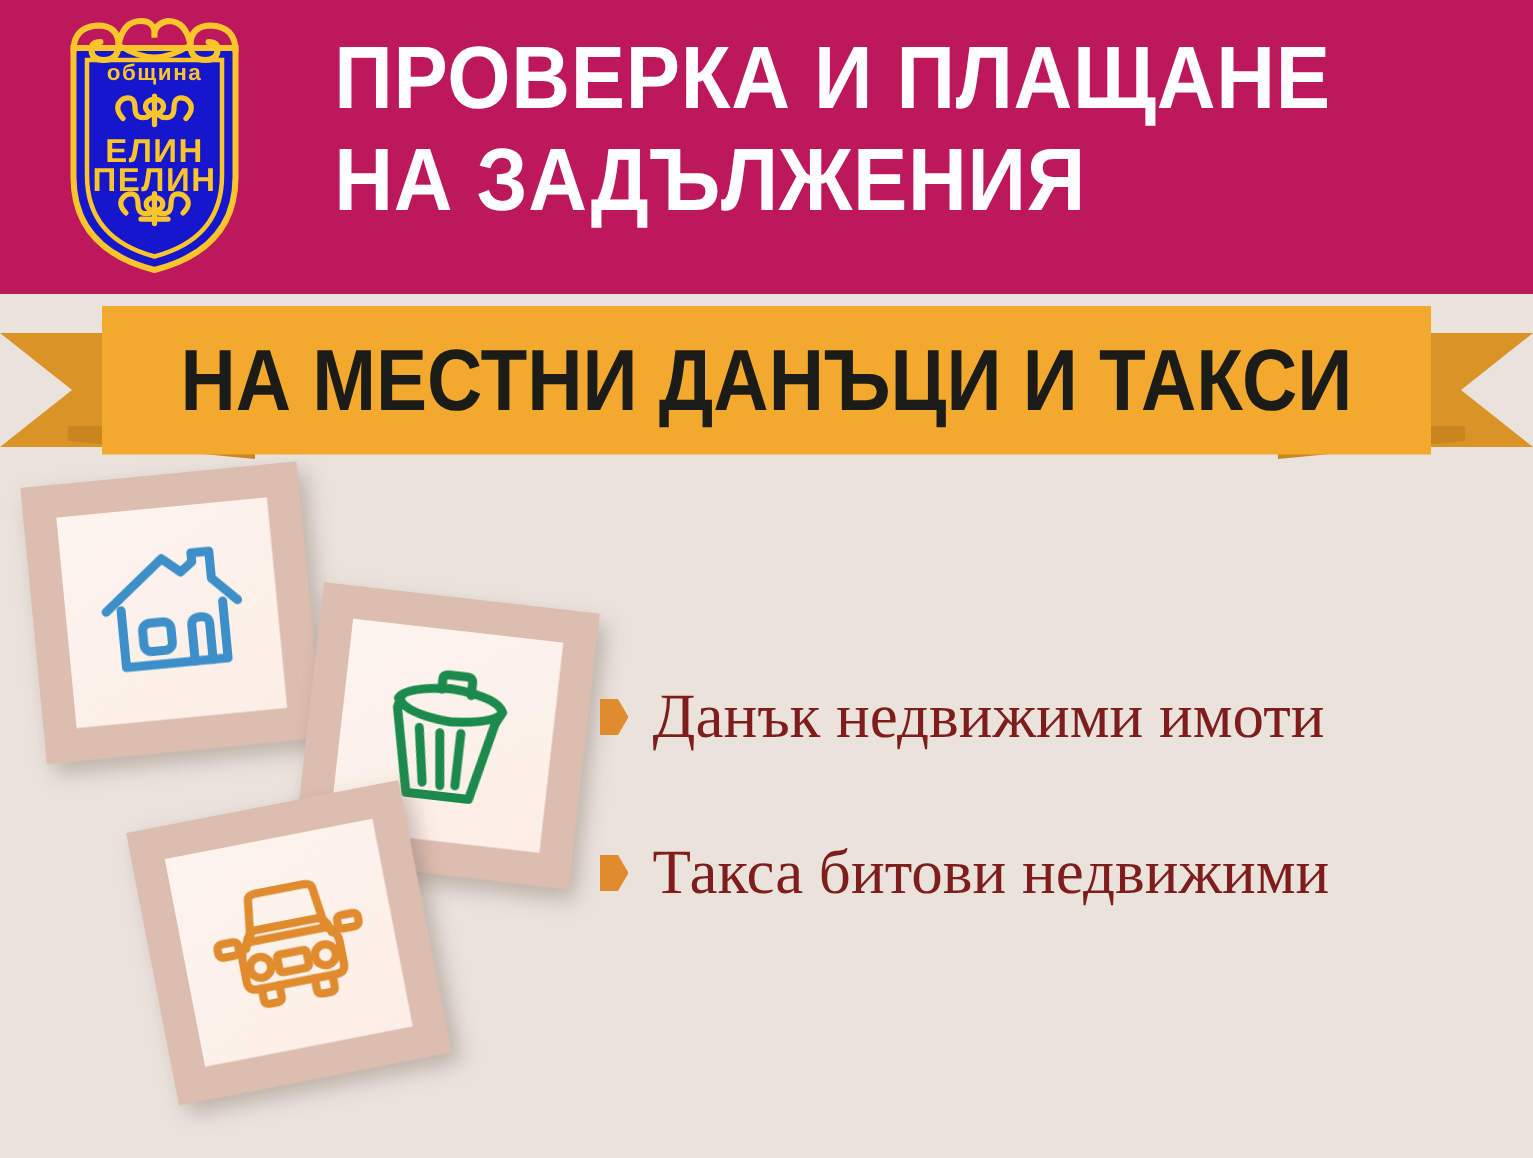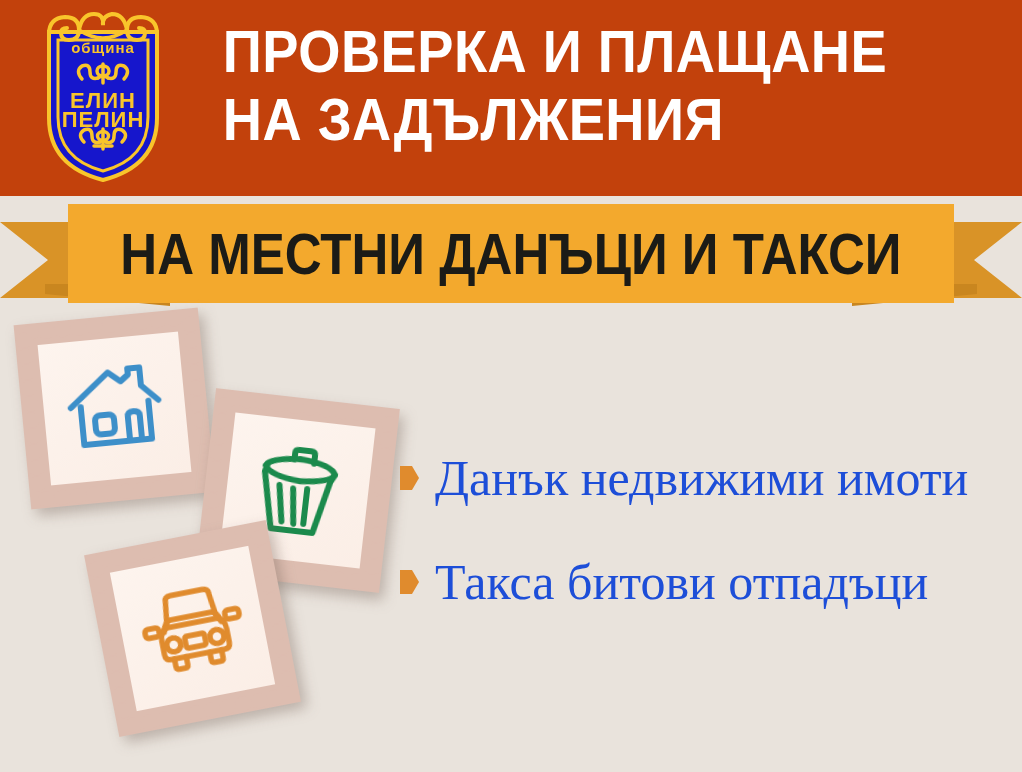--- a/index.html
+++ b/index.html
@@ -15,21 +15,21 @@
     background: #e9e3dc;
     font-family: "Liberation Sans", sans-serif;
   }
 
   
   #header {
     position: absolute;
     left: 0; top: 0;
     width: 1022px;
     height: 196px;
-    background: #c2410c;
+    background: #be185d;
   }
   #logo {
     position: absolute;
     left: 22px;
     top: 8px;
     width: 162px;
     height: 178px;
   }
   #logo svg { display:block; width:100%; height:100%; }
 
@@ -147,22 +147,22 @@
   .bullet {
     width: 19px;
     height: 24px;
     background: #e08b2d;
     clip-path: polygon(0 0, 12px 0, 19px 12px, 12px 24px, 0 24px);
     flex: 0 0 auto;
     margin-right: 16px;
   }
   .list-label {
     font-family: "Liberation Serif", serif;
-    font-size: 50px;
-    color: #1d4ed8;
+    font-size: 42px;
+    color: #7f1d1d;
     white-space: nowrap;
     line-height: 1;
   }
 </style>
 </head>
 <body>
 
 <div id="poster">
 
   <div id="header">
@@ -401,17 +401,17 @@
     </div>
   </div>
 
   <div id="list">
     <div class="list-item">
       <span class="bullet"></span>
       <span class="list-label">Данък недвижими имоти</span>
     </div>
     <div class="list-item">
       <span class="bullet"></span>
-      <span class="list-label">Такса битови отпадъци</span>
+      <span class="list-label">Такса битови недвижими</span>
     </div>
   </div>
 
 </div>
 
 </body></html>

